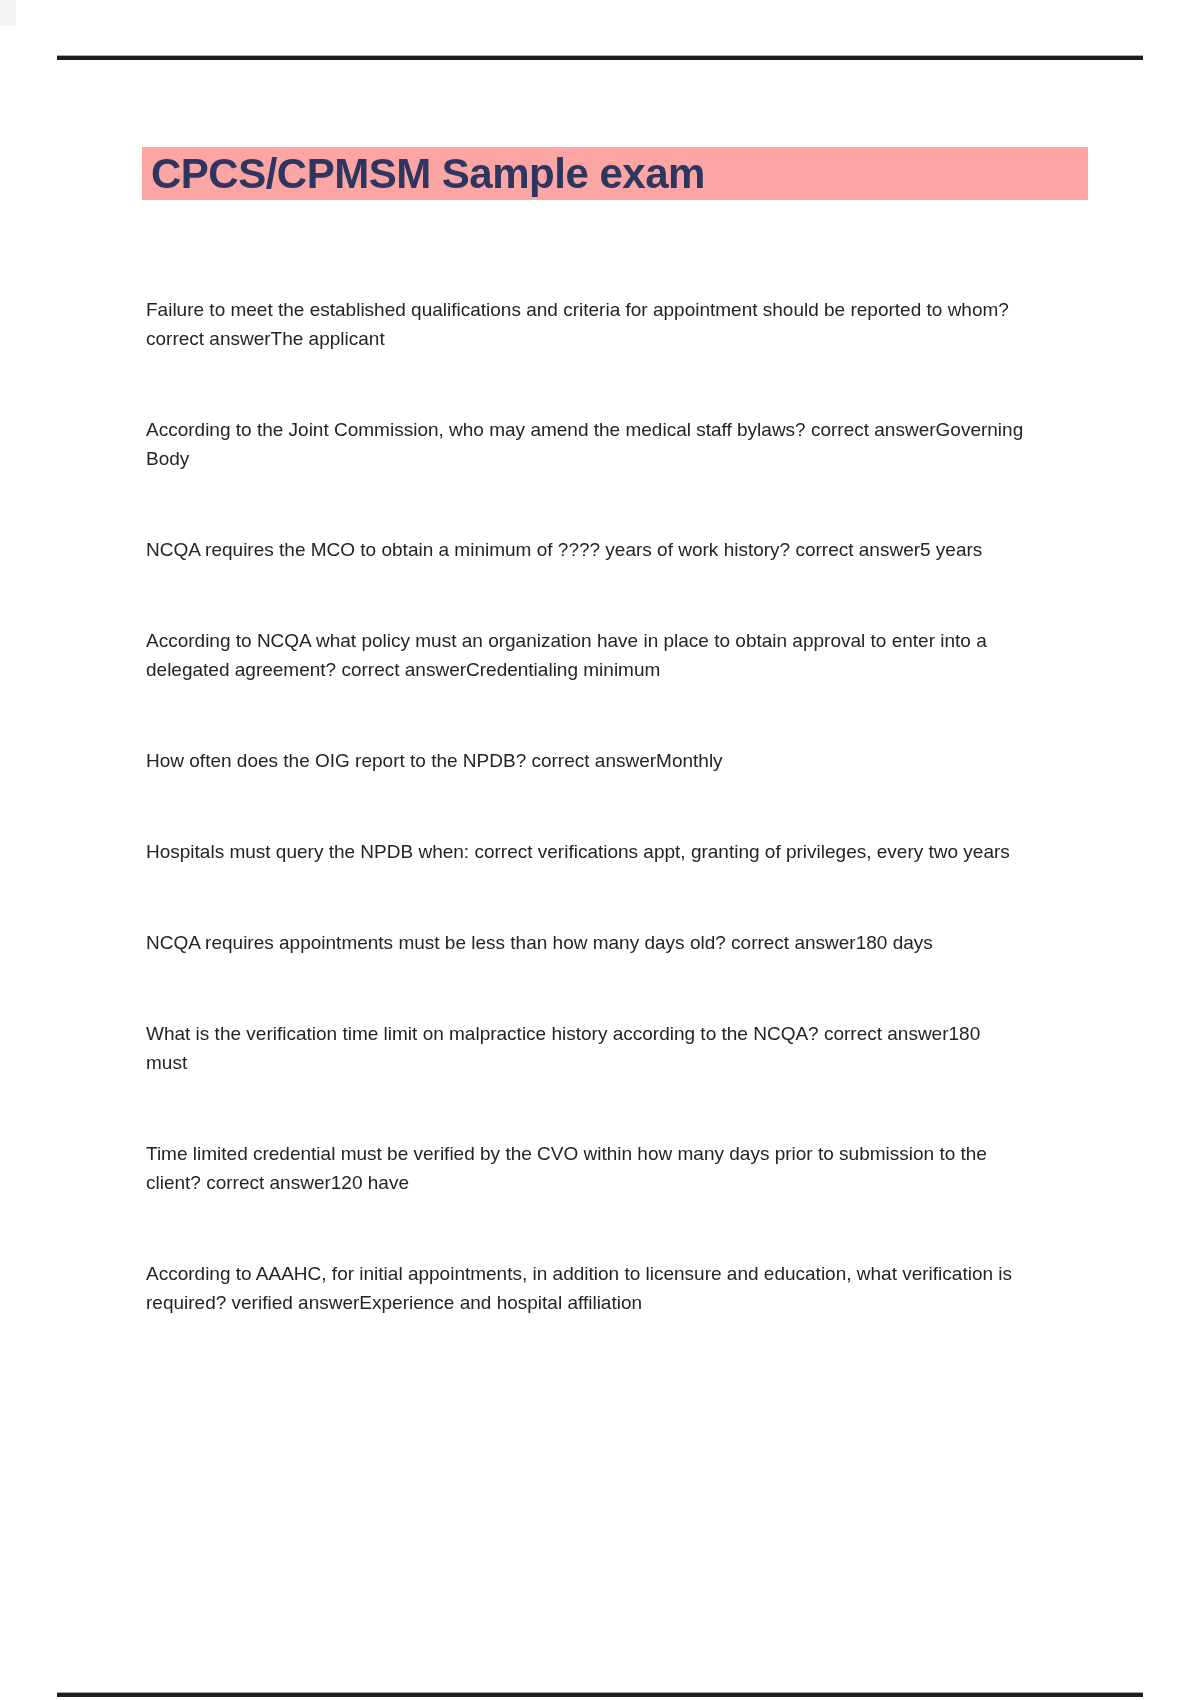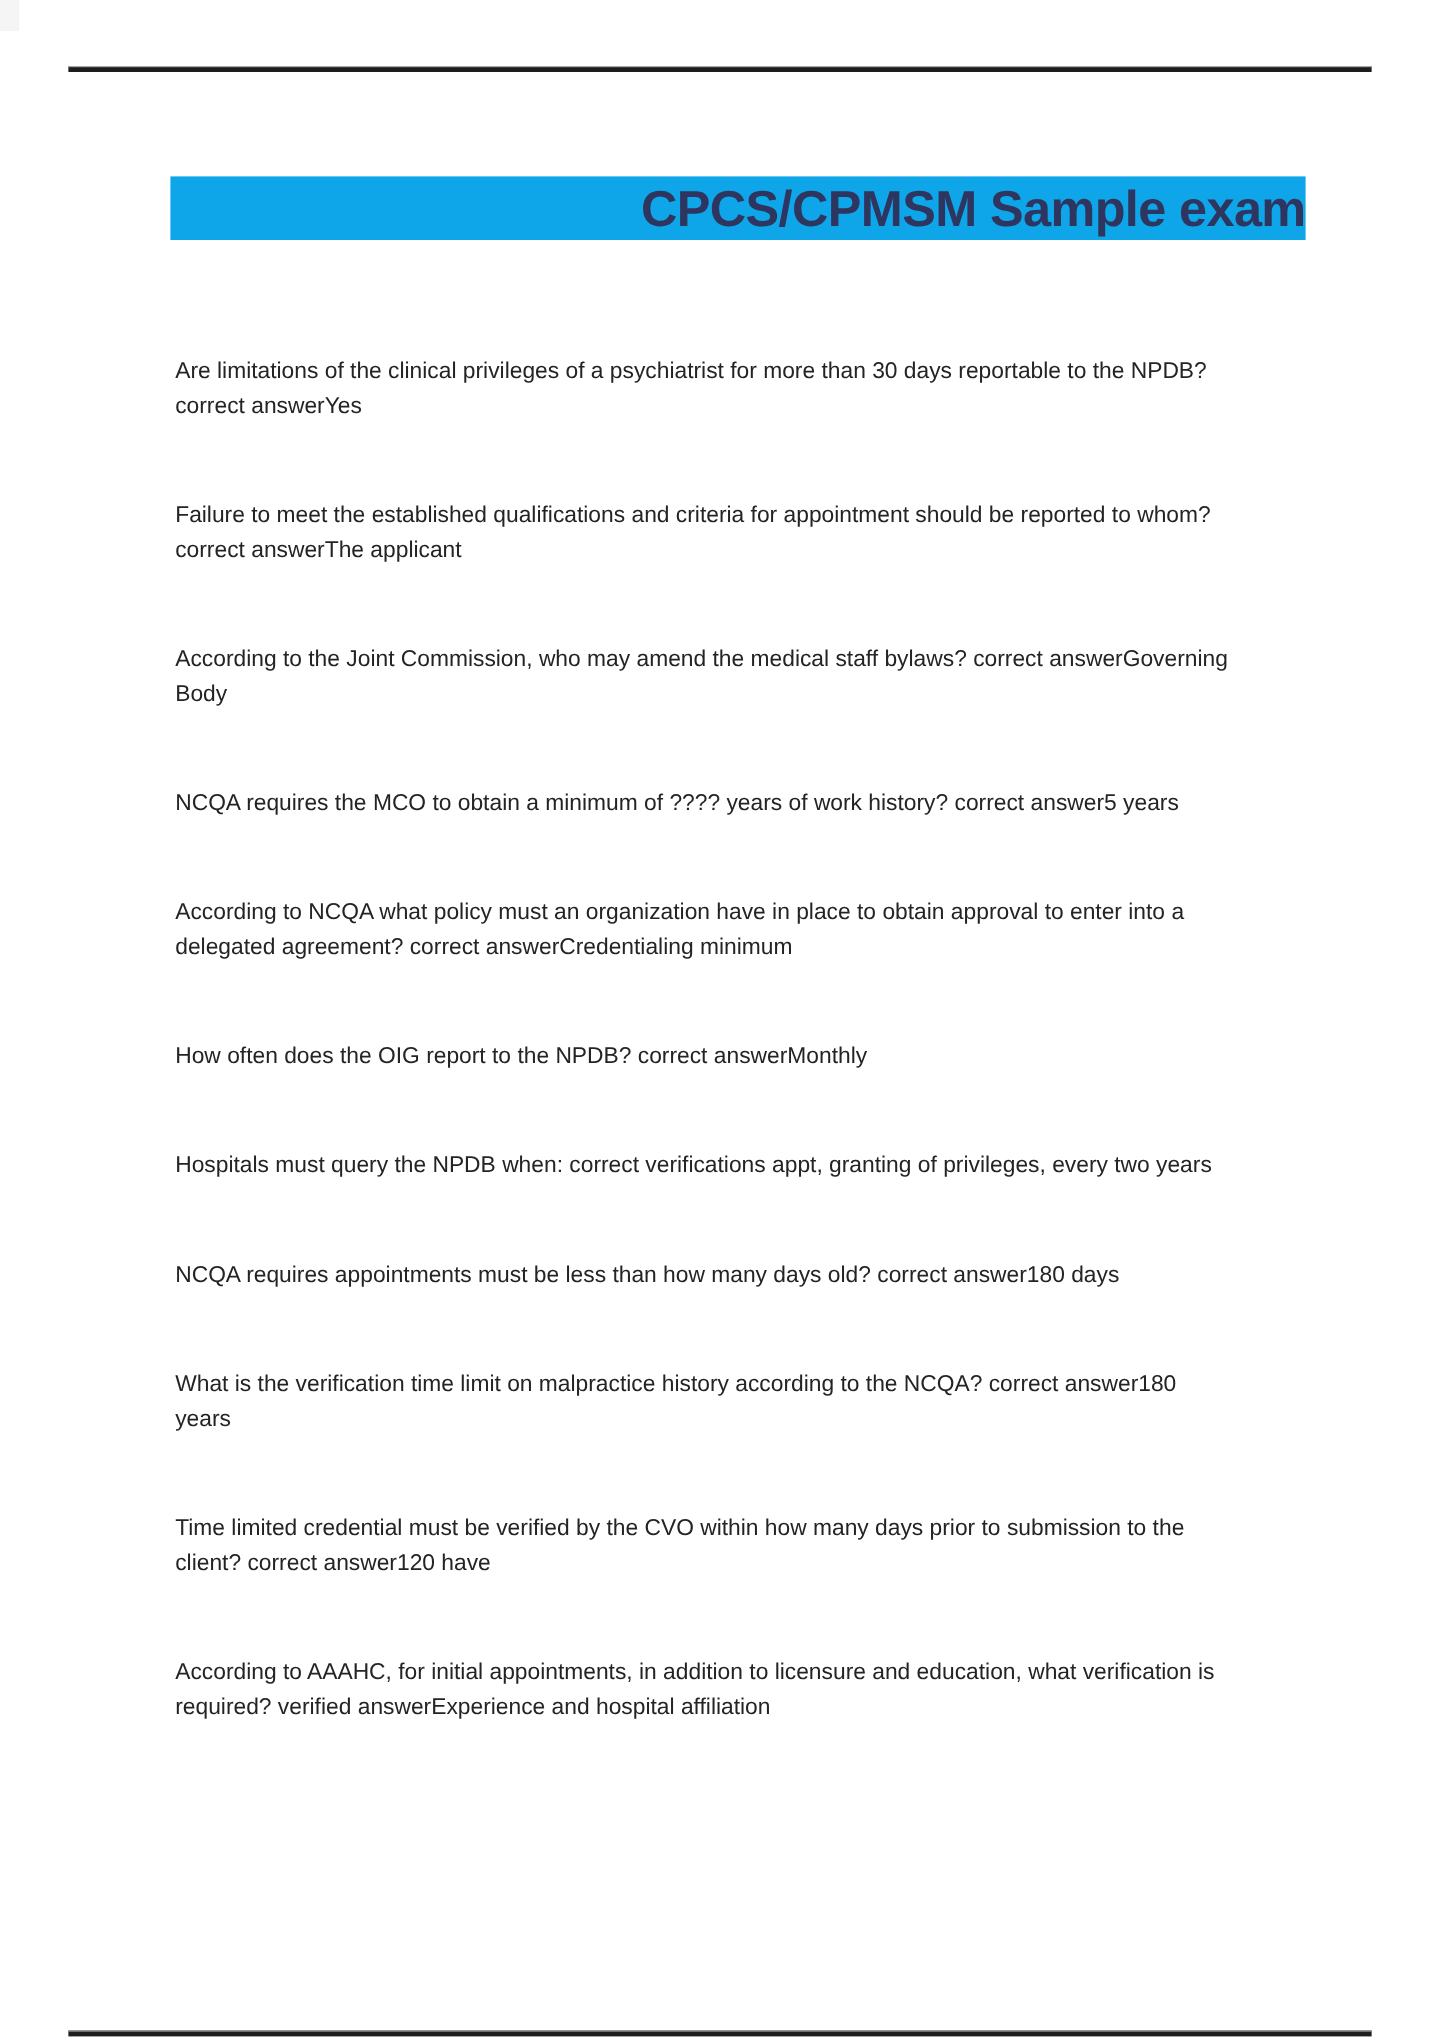--- a/index.html
+++ b/index.html
@@ -67,29 +67,25 @@
   }
 </style>
 </head>
 <body>
 
 <div class="corner-artifact"></div>
 
 <div class="rule" id="rule-top" style="background: rgb(29, 29, 29);"></div>
 
 <div class="content">
-  <div class="title-highlight" style="background: #0ea5e9; justify-content: flex-end;">
+  <div class="title-highlight" style="background: #fca5a5;">
     <h1 class="page-title" style="color: rgb(46, 53, 94);">CPCS/CPMSM Sample exam</h1>
   </div>
 
   <div class="qa-list" style="color: rgb(36, 36, 36);">
-      <p class="qa">
-        <span class="qa-line">Are limitations of the clinical privileges of a psychiatrist for more than 30 days reportable to the NPDB?</span>
-        <span class="qa-line">correct answerYes</span>
-      </p>
       <p class="qa">
         <span class="qa-line">Failure to meet the established qualifications and criteria for appointment should be reported to whom?</span>
         <span class="qa-line">correct answerThe applicant</span>
       </p>
       <p class="qa">
         <span class="qa-line">According to the Joint Commission, who may amend the medical staff bylaws? correct answerGoverning</span>
         <span class="qa-line">Body</span>
       </p>
       <p class="qa">
         <span class="qa-line">NCQA requires the MCO to obtain a minimum of ???? years of work history? correct answer5 years</span>
@@ -102,21 +98,21 @@
         <span class="qa-line">How often does the OIG report to the NPDB? correct answerMonthly</span>
       </p>
       <p class="qa">
         <span class="qa-line">Hospitals must query the NPDB when: correct verifications appt, granting of privileges, every two years</span>
       </p>
       <p class="qa">
         <span class="qa-line">NCQA requires appointments must be less than how many days old? correct answer180 days</span>
       </p>
       <p class="qa">
         <span class="qa-line">What is the verification time limit on malpractice history according to the NCQA? correct answer180</span>
-        <span class="qa-line">years</span>
+        <span class="qa-line">must</span>
       </p>
       <p class="qa">
         <span class="qa-line">Time limited credential must be verified by the CVO within how many days prior to submission to the</span>
         <span class="qa-line">client? correct answer120 have</span>
       </p>
       <p class="qa">
         <span class="qa-line">According to AAAHC, for initial appointments, in addition to licensure and education, what verification is</span>
         <span class="qa-line">required? verified answerExperience and hospital affiliation</span>
       </p>
     </div>

